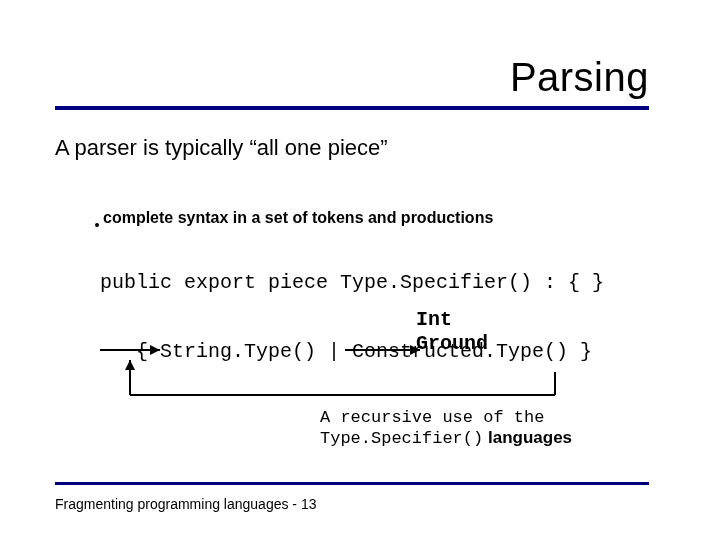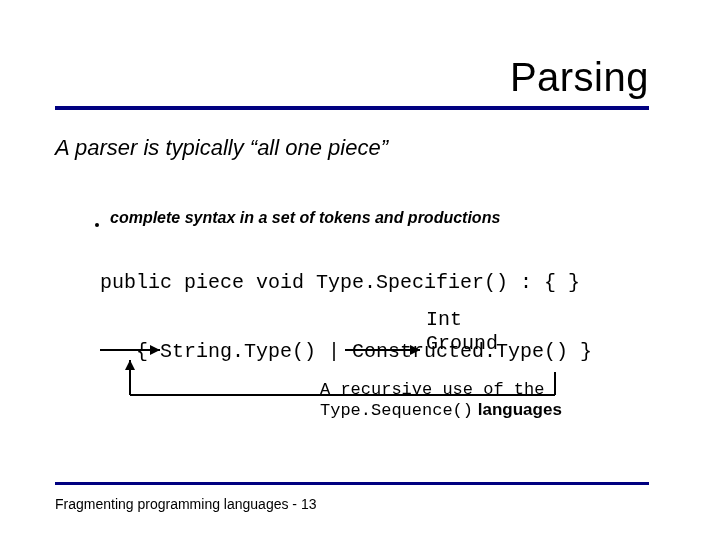--- a/index.html
+++ b/index.html
@@ -34,35 +34,34 @@
   .title-rule {
     height: 4px;
     background: #000080;
     width: 100%;
   }
   .body {
     position: absolute;
     top: 135px;
     left: 55px;
     right: 61px;
-    font-style: italic;
   }
   .lead {
     font-size: 22px;
     margin: 0 0 6px 0;
   }
   .sub {
     font-size: 16px;
     font-weight: bold;
     margin: 0 0 0 40px;
   }
   .sub-row {
     display: flex;
     align-items: flex-end;
-    gap: 11px;
+    gap: 4px;
     margin-top: 48px;
   }
   .bullet-dot {
     display: inline-block;
     width: 4px;
     height: 4px;
     background: #000;
     border-radius: 50%;
     flex: 0 0 4px;
   }
@@ -83,32 +82,33 @@
     font-family: "Courier New", Courier, monospace;
     font-size: 20px;
   }
   .ts-label {
     position: absolute;
     left: 70px;
     top: 38px;
   }
   .types {
     position: absolute;
-    left: 326px;
+    left: 316px;
     top: 8px;
     line-height: 24px;
+    font-weight: bold;
   }
   .arrows {
     position: absolute;
     left: 0;
     top: 0;
   }
   .caption {
     position: absolute;
-    top: 380px;
+    top: 408px;
     left: 320px;
     font-family: "Courier New", Courier, monospace;
     font-size: 17px;
     line-height: 20px;
   }
   .footer-rule {
     position: absolute;
     left: 55px;
     right: 55px;
     bottom: 55px;
@@ -135,21 +135,21 @@
 
   <div class="body">
     <p class="lead">A parser is typically “all one piece”</p>
     <div class="sub sub-row">
       <span class="bullet-dot"></span>
       <span>complete syntax in a set of tokens and productions</span>
     </div>
   </div>
 
   <div class="code">
-    <div>public piece void Type.Specifier() : { }</div>
+    <div>public export piece Type.Specifier() : { }</div>
     <div>   { String.Type() | Constructed.Type() }</div>
   </div>
 
   <div class="diagram">
     <svg class="arrows" width="540" height="120">
 
       <line x1="0" y1="50" x2="60" y2="50" stroke="#000" stroke-width="2"></line>
       <polygon points="60,50 50,45 50,55" fill="#000"></polygon>
 
       <line x1="245" y1="50" x2="320" y2="50" stroke="#000" stroke-width="2"></line>
@@ -162,20 +162,20 @@
     </svg>
     <div class="types">
       <div>Int</div>
       <div>Ground</div>
     </div>
   </div>
 
   <div class="caption">
     <div>A recursive use of the</div>
     <div>
-      <span>Type.Sequence()</span><span style="font-family: Arial, Helvetica, sans-serif; font-weight:bold"> languages</span>
+      <span>Type.Specifier()</span><span style="font-family: Arial, Helvetica, sans-serif; font-weight:bold"> languages</span>
     </div>
   </div>
 
   <div class="footer-rule"></div>
   <div class="footer">Fragmenting programming languages  - 13</div>
 
 </div>
 
 </body></html>

